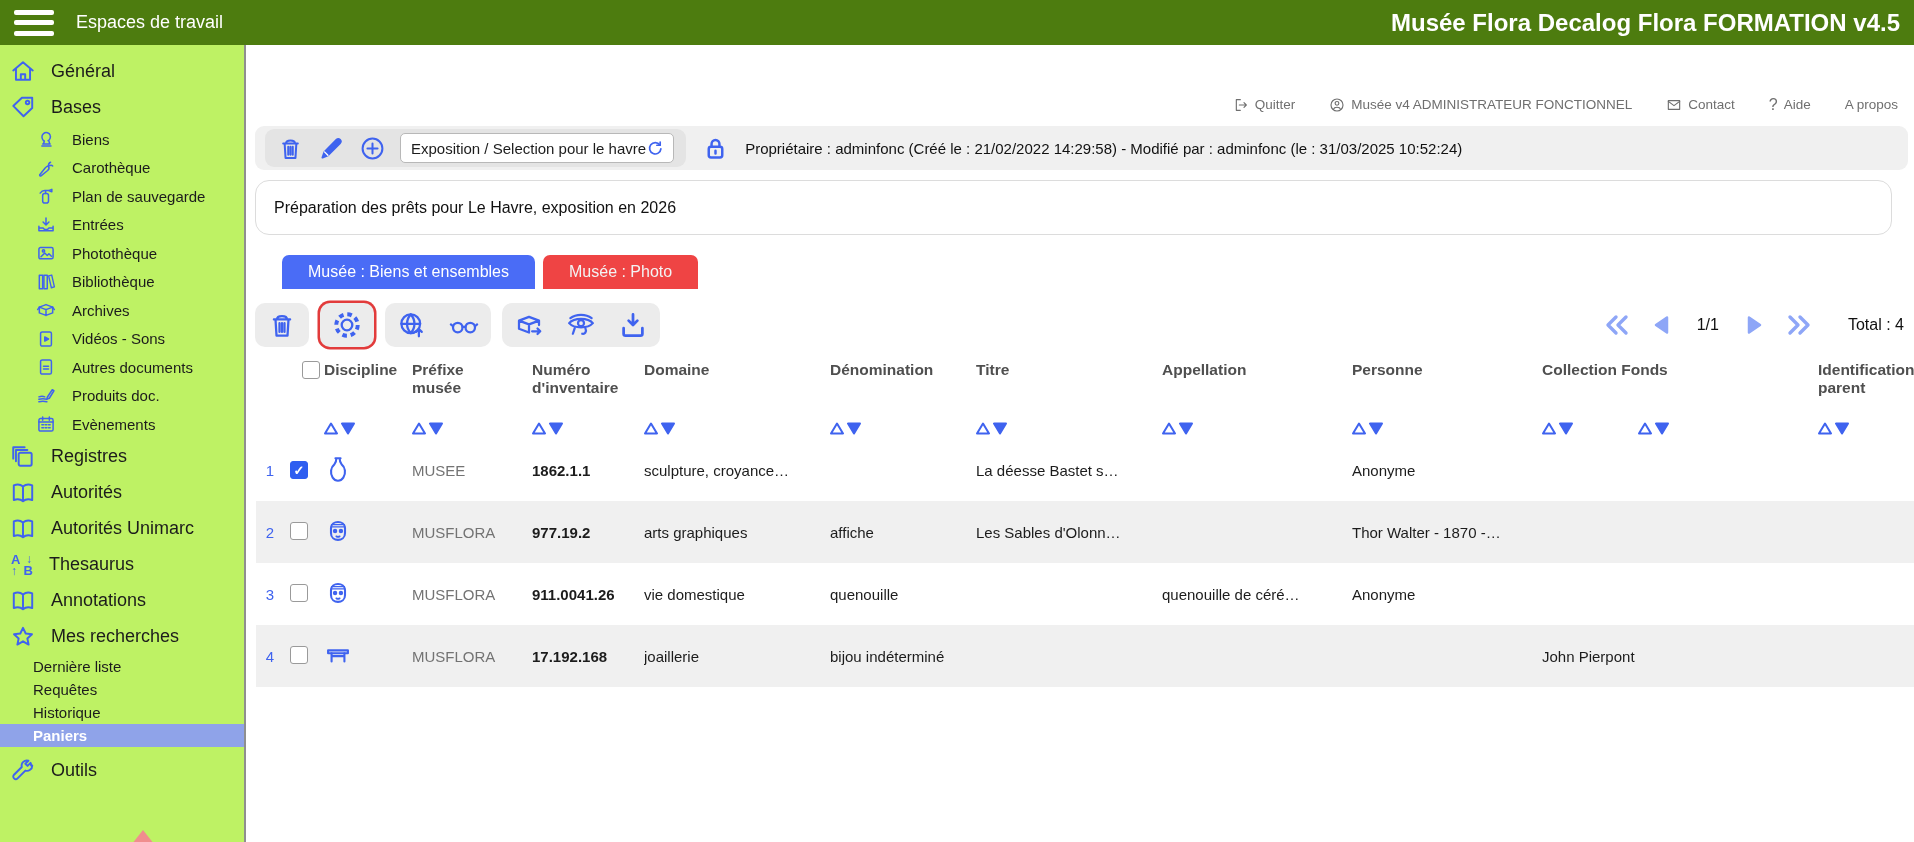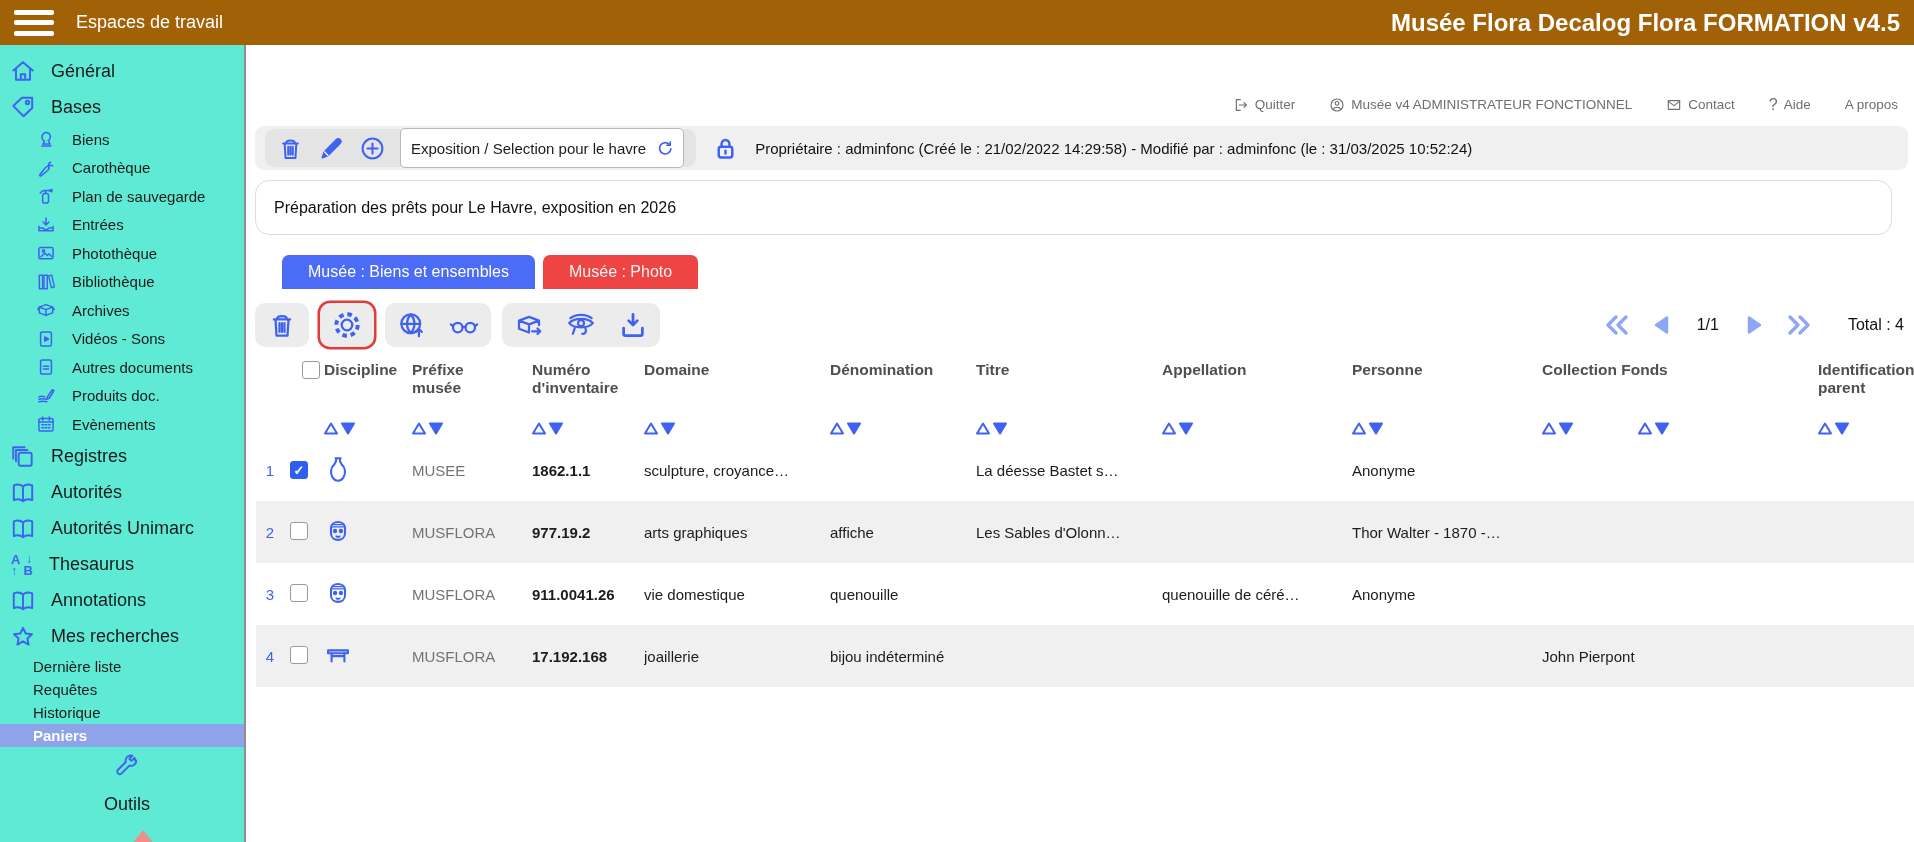--- a/index.html
+++ b/index.html
@@ -1,31 +1,31 @@
 <!DOCTYPE html>
 <html><head>
 <meta charset="utf-8">
 <style>
   * { margin:0; padding:0; box-sizing:border-box; }
   html,body { width:1914px; height:842px; overflow:hidden; background:#fff;
     font-family:"Liberation Sans", sans-serif; color:#1c1c1c; }
   .page { width:1914px; height:842px; display:flex; flex-direction:column; }
 
   
-  .topbar { height:45px; background:#a16207; display:flex; align-items:center; flex:0 0 45px; }
+  .topbar { height:45px; background:#4d7c0f; display:flex; align-items:center; flex:0 0 45px; }
   .burger { width:40px; height:26px; margin-left:14px; display:flex; flex-direction:column; justify-content:space-between; cursor:pointer; }
   .burger span { display:block; height:5px; background:#fff; border-radius:2px; }
   .workspace { color:#fff; font-size:18px; margin-left:22px; }
   .apptitle { margin-left:auto; margin-right:14px; color:#fff; font-size:24px; font-weight:bold; }
 
   
   .split { flex:1; display:flex; min-height:0; }
 
   
-  .sidebar { width:246px; flex:0 0 246px; border-right:2px solid #8f8f8f; position:relative; padding-top:8px; background:#5eead4; }
+  .sidebar { width:246px; flex:0 0 246px; border-right:2px solid #8f8f8f; position:relative; padding-top:8px; background:#bef264; }
   .sbitem { display:flex; align-items:center; cursor:pointer; color:#1c1c1c; }
   .sb0 { height:36px; font-size:18px; gap:15px; padding-left:10px; }
   .sb1 { height:28.5px; font-size:15px; gap:16px; padding-left:36px; }
   .sb2 { height:23px; font-size:15px; padding-left:33px; }
   .sb2.selected { background:#8fa3e9; color:#fff; font-weight:bold; }
   .i24 { width:26px; height:26px; flex:0 0 26px; }
   .i20 { width:20px; height:20px; flex:0 0 20px; }
   svg.ic { fill:none; stroke:#3f63ef; stroke-width:1.8; stroke-linecap:round; stroke-linejoin:round; }
   .th-ic { width:24px; height:24px; flex:0 0 24px; position:relative; color:#3f63ef; font-weight:bold; font-size:12px; }
   .th-ic i { position:absolute; font-style:normal; line-height:1; }
@@ -39,21 +39,21 @@
   .menubar { height:43px; display:flex; align-items:center; justify-content:flex-end; gap:34px; padding-right:16px; color:#6f6f6f; font-size:13.5px;margin-top:38px; }
   .mitem { display:flex; align-items:center; gap:6px; cursor:pointer; white-space:nowrap; }
   .mitem svg { fill:none; stroke:#6f6f6f; stroke-width:1.7; stroke-linecap:round; stroke-linejoin:round; width:16px; height:16px; }
   .qmark { font-size:16px; color:#6f6f6f; }
 
   
   .recstrip { height:44px; margin:0 6px 0 9px; background:#f0f0f0; border-radius:9px; display:flex; align-items:center; padding:0 10px; gap:16px; }
   .recgrp { background:#e4e4e4; border-radius:9px; height:38px; display:flex; align-items:center; gap:14px; padding:0 12px; }
   .tbtn { background:none; border:none; cursor:pointer; display:flex; align-items:center; padding:0; }
   .tbtn svg { width:27px; height:27px; }
-  .selectorbox { background:#fff; border:1px solid #b8b8b8; border-radius:5px; height:40px; display:flex; align-items:center; gap:10px; padding:0 10px; font-size:15px; cursor:pointer; }
+  .selectorbox { background:#fff; border:1px solid #b8b8b8; border-radius:5px; height:30px; display:flex; align-items:center; gap:0; padding:0 10px; font-size:15px; cursor:pointer; }
   .selectorbox svg { width:17px; height:17px; }
   .ownertext { font-size:15px; color:#111; white-space:nowrap; overflow:hidden; }
 
   
   .descwrap { margin:10px 22px 0 9px; }
   .descinput { width:100%; height:55px; border:1.5px solid #dcdcdc; border-radius:14px; font-size:16px; padding:0 18px;
     font-family:"Liberation Sans", sans-serif; color:#111; outline:none; }
 
   
   .tabs { display:flex; gap:8px; margin:20px 0 0 36px; }
@@ -247,21 +247,21 @@
         </div>
       <div class="sbitem sb2">
           <span>Requêtes</span>
         </div>
       <div class="sbitem sb2">
           <span>Historique</span>
         </div>
       <div class="sbitem sb2 selected">
           <span>Paniers</span>
         </div>
-      <div class="sbitem sb0" style="margin-top:6px;flex-direction:column;">
+      <div class="sbitem sb0" style="margin-top:6px;">
         <svg class="ic i24" viewBox="0 0 24 24">
             <path d="M20.5 7 a4.8 4.8 0 0 1-6.3 4.6 L7 18.8 a2.3 2.3 0 0 1-3.3-3.3 l7.2-7.2 A4.8 4.8 0 0 1 17 2.5 l-2.8 2.8 2 2 2.8-2.8 c.3.7.5 1.6.5 2.5 z"></path>
           </svg>
         <span>Outils</span>
       </div>
       <div class="sb-tri"></div>
     </div>
 
     <div class="main">
 

